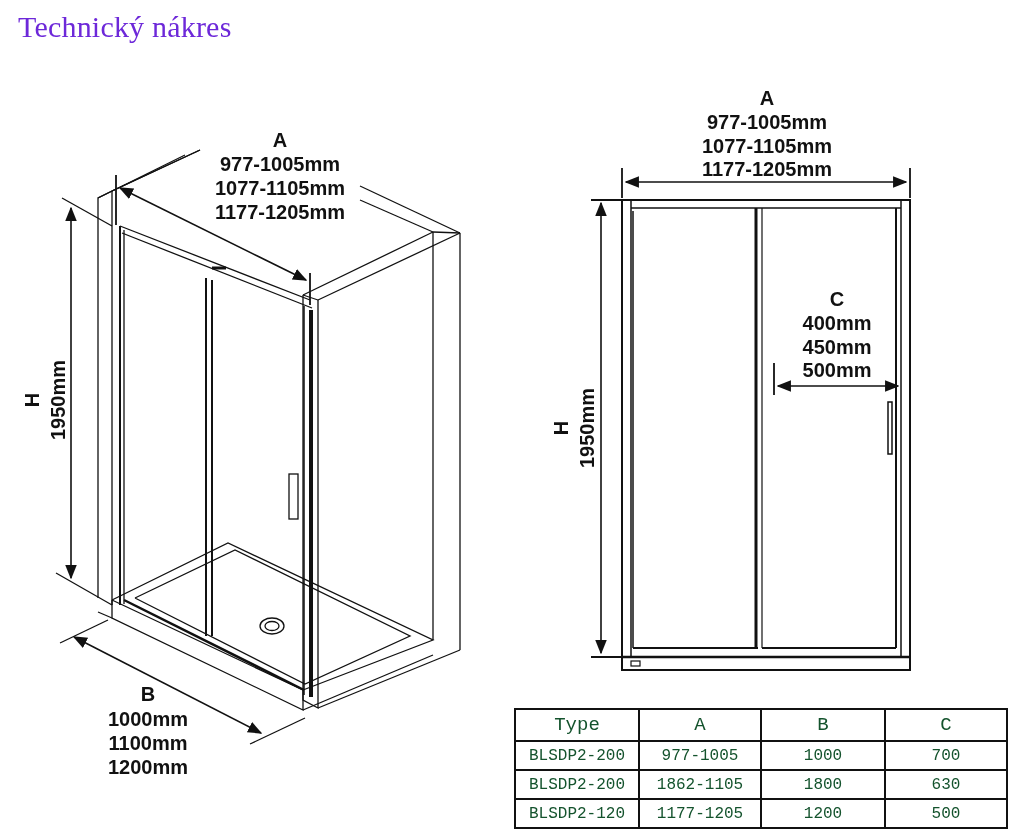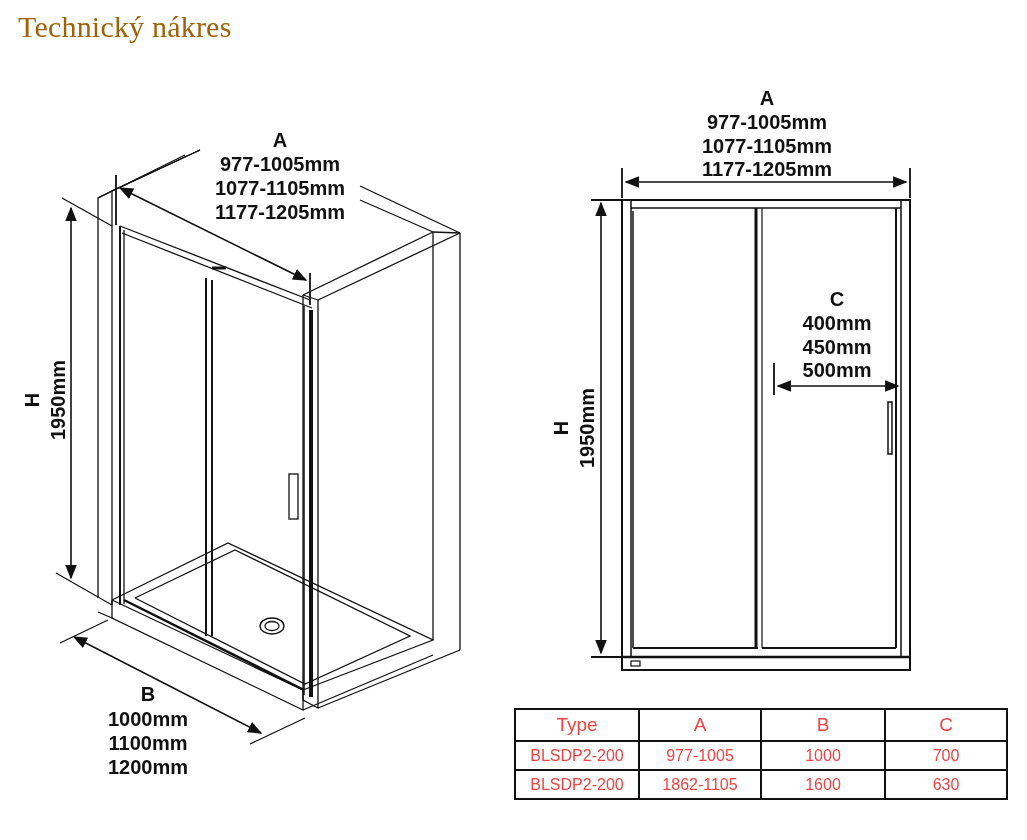--- a/index.html
+++ b/index.html
@@ -1,20 +1,20 @@
 <!DOCTYPE html>
 <html><head>
 <meta charset="utf-8">
 <style>
   html, body { margin: 0; padding: 0; background: #ffffff; }
   body { width: 1027px; height: 840px; position: relative; overflow: hidden; font-family: "Liberation Sans", sans-serif; color: #111; }
-  .title { position: absolute; left: 18px; top: 10px; font-family: "Liberation Serif", "DejaVu Serif", serif; font-size: 30px; color: #a16207; font-weight: normal; margin: 0; letter-spacing: 0.2px; }
+  .title { position: absolute; left: 18px; top: 10px; font-family: "Liberation Serif", "DejaVu Serif", serif; font-size: 30px; color: #6d28d9; font-weight: normal; margin: 0; letter-spacing: 0.2px; }
   svg.drawing { position: absolute; left: 0; top: 0; }
   .dim-text { font-family: "Liberation Sans", sans-serif; font-weight: bold; font-size: 20px; fill: #111; }
-  table.spec { position: absolute; left: 514px; top: 708px; border-collapse: collapse; font-family: Liberation Sans, sans-serif; font-size: 16px; color: #ef4444; }
+  table.spec { position: absolute; left: 514px; top: 708px; border-collapse: collapse; font-family: Liberation Mono, monospace; font-size: 16px; color: #14532d; }
   table.spec td, table.spec th { border: 2px solid #111; text-align: center; font-weight: normal; height: 27px; padding: 0; }
   table.spec th { font-size: 19px; height: 30px; }
   .c0 { width: 122px; } .c1 { width: 120px; } .c2 { width: 122px; } .c3 { width: 120px; }
 </style>
 </head>
 <body>
 
 <h1 class="title">Technický nákres</h1>
 
 <svg class="drawing" width="1027" height="840" viewBox="0 0 1027 840" xmlns="http://www.w3.org/2000/svg">
@@ -173,17 +173,23 @@
   </tr>
   <tr>
     <td>BLSDP2-200</td>
     <td>977-1005</td>
     <td>1000</td>
     <td>700</td>
   </tr>
   <tr>
     <td>BLSDP2-200</td>
     <td>1862-1105</td>
-    <td>1600</td>
+    <td>1800</td>
     <td>630</td>
+  </tr>
+  <tr>
+    <td>BLSDP2-120</td>
+    <td>1177-1205</td>
+    <td>1200</td>
+    <td>500</td>
   </tr>
 </tbody>
   </table>
 
 </body></html>

